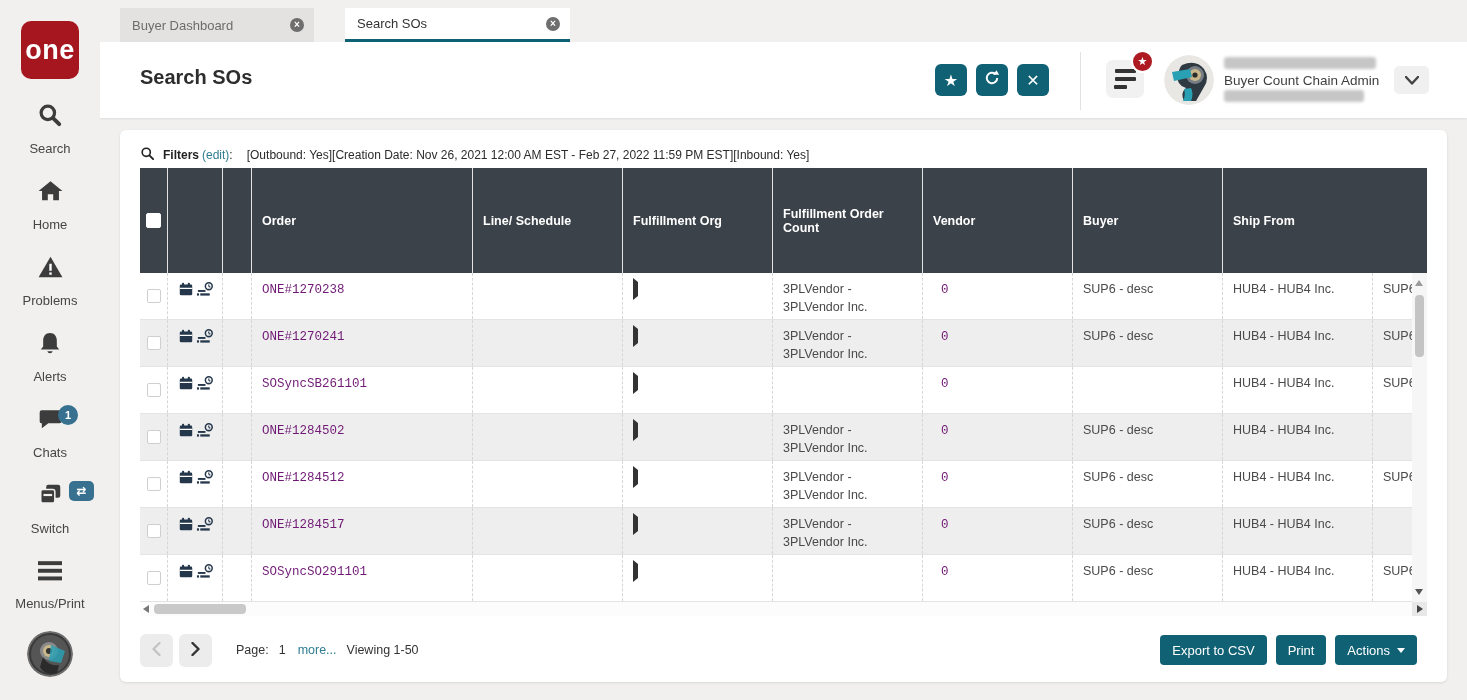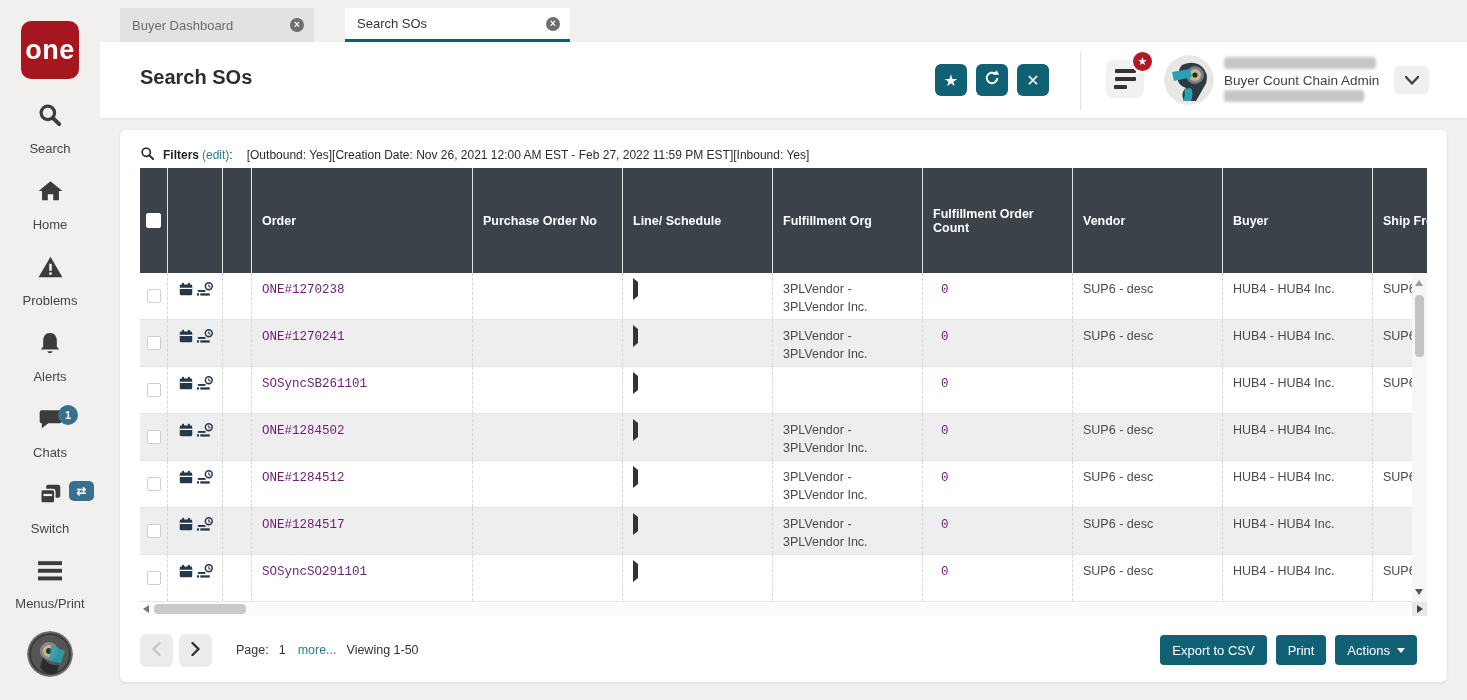--- a/index.html
+++ b/index.html
@@ -295,21 +295,20 @@
 
     <div class="table-wrap">
 
       <div class="thead">
         <div class="th c-check hd-check">
           <span class="checkbox" style="border-color:#fff"></span>
         </div>
         <div class="th c-icons"></div>
         <div class="th c-spacer"></div>
         <div class="th c-order">Order</div>
-        <div class="th c-po">Purchase Order No</div>
         <div class="th c-line">Line/ Schedule</div>
         <div class="th c-org">Fulfillment Org</div>
         <div class="th c-count">Fulfillment Order Count</div>
         <div class="th c-vendor">Vendor</div>
         <div class="th c-buyer">Buyer</div>
         <div class="th c-ship">Ship From</div>
       </div>
 
       <div id="table-body">
           <div class="trow">

